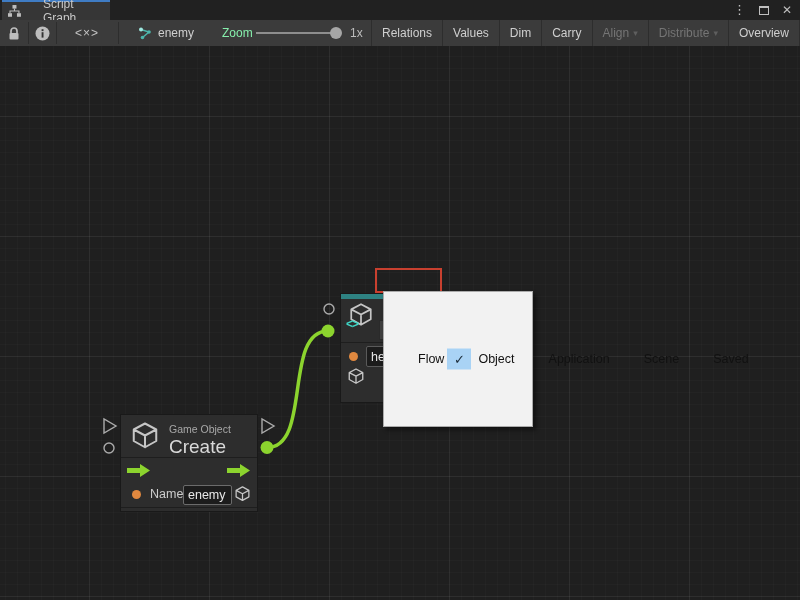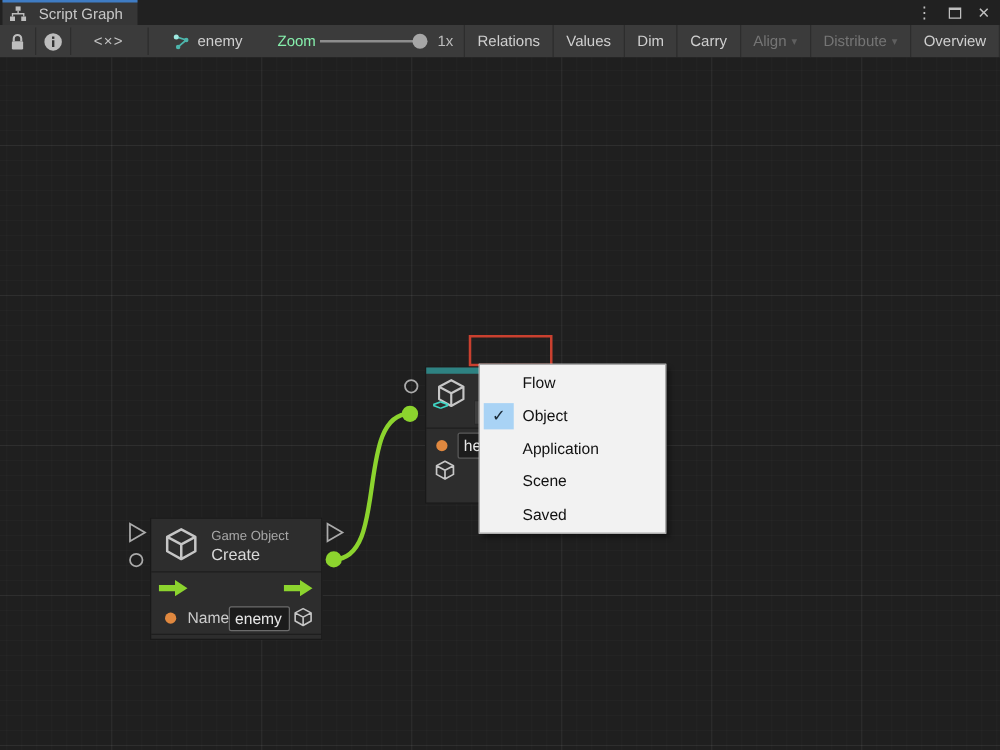--- a/index.html
+++ b/index.html
@@ -3,21 +3,21 @@
 <meta charset="utf-8">
 <style>
   * { margin:0; padding:0; box-sizing:border-box; }
   html,body { width:800px; height:600px; overflow:hidden; }
   body { font-family:"Liberation Sans","DejaVu Sans",sans-serif; background:#1F1F1F; }
   .app { position:relative; width:800px; height:600px; overflow:hidden; }
 
   
   .titlebar { position:absolute; left:0; top:0; width:800px; height:20px; background:#212121; }
   .tab { position:absolute; left:2px; top:0; width:108px; height:20px; background:#363636;
-         border-top:2px solid #3F7CC4; display:flex; align-items:center; gap:10px;
+         border-top:2px solid #3F7CC4; display:flex; align-items:center; gap:22px;
          padding-left:6px; color:#C8C8C8; font-size:12px; }
   .win-controls { position:absolute; right:8px; top:0; height:20px; display:flex; align-items:center; gap:13px; color:#BFBFBF; }
   .win-controls .dots { font-size:13px; line-height:20px; }
   .maxbox { display:inline-block; width:10px; height:9px; border:2px solid #BFBFBF; border-bottom-width:1px; border-left-width:1px; border-right-width:1px; }
   .closex { font-size:12px; line-height:20px; }
 
   
   .toolbar { position:absolute; left:0; top:20px; width:800px; height:26px; background:#3B3B3B;
              color:#CFCFCF; font-size:12px; }
   .toolbar .sep { position:absolute; top:2px; width:1px; height:22px; background:#2D2D2D; }
@@ -62,41 +62,41 @@
   .gv-divider { position:absolute; left:0; top:48px; width:100%; height:1px; background:#1E1E1E; }
   .gv-dot { position:absolute; left:8px; top:58px; width:9px; height:9px; border-radius:50%; background:#E0883F; }
   .gv-field { position:absolute; left:25px; top:52px; width:52px; height:21px; background:#1C1C1C;
               border:1px solid #5A5A5A; border-radius:2px; color:#E8E8E8; font-size:12.5px; padding:0 4px; font-family:inherit; }
   .gv-cube2 { position:absolute; left:6px; top:74px; }
 
   
   .node-create { left:120px; top:368px; width:138px; height:98px; }
   .cr-cube { position:absolute; left:9px; top:7px; }
   .cr-cat { position:absolute; left:48px; top:8px; font-size:10.5px; color:#A8A8A8; }
-  .cr-title { position:absolute; left:48px; top:21px; font-size:13px; color:#D9D9D9; }
+  .cr-title { position:absolute; left:48px; top:21px; font-size:19px; color:#D9D9D9; }
   .cr-div1 { position:absolute; left:0; top:42px; width:100%; height:1px; background:#1E1E1E; }
   .cr-div2 { position:absolute; left:0; top:92px; width:100%; height:1px; background:#1E1E1E; }
   .cr-name { position:absolute; left:29px; top:72px; font-size:12.5px; color:#CCCCCC; }
   .cr-dot { position:absolute; left:11px; top:75px; width:9px; height:9px; border-radius:50%; background:#E0883F; }
   .cr-field { position:absolute; left:62px; top:70px; width:49px; height:20px; background:#1C1C1C;
               border:1px solid #6B6B6B; border-radius:2px; color:#E8E8E8; font-size:12.5px; padding:0 4px; font-family:inherit; }
   .cr-cube2 { position:absolute; right:6px; top:71px; }
   .flow-arrow { position:absolute; top:49px; }
   .flow-arrow.in { left:6px; } .flow-arrow.out { right:6px; }
 
   
   .wiresvg { position:absolute; left:0; top:0; width:800px; height:554px; z-index:3; pointer-events:none; }
 
   
   .redbox { position:absolute; left:375px; top:268px; width:67px; height:25px; border:2px solid #C9402F; z-index:6; pointer-events:none; }
 
   
   .ctxmenu { position:absolute; left:383px; top:291px; width:150px; height:136px; background:#F2F2F2;
              border:1px solid #ABABAB; box-shadow:3px 3px 4px rgba(0,0,0,0.45); z-index:10;
-             display:flex; flex-direction:column; padding:1px 0; }
+             display:flex; flex-direction:row; padding:1px 0; }
   .ctxmenu .item { position:relative; flex:1; display:flex; align-items:center; padding-left:34px;
                    font-size:12.5px; color:#111111; }
   .ctxmenu .checkwrap { position:absolute; left:3px; top:50%; transform:translateY(-50%); width:24px; height:21px;
                         background:#A9D3F5; display:flex; align-items:center; justify-content:center;
                         color:#1B2B38; font-size:13px; }
 </style>
 </head>
 <body>
 
 <div class="app">

